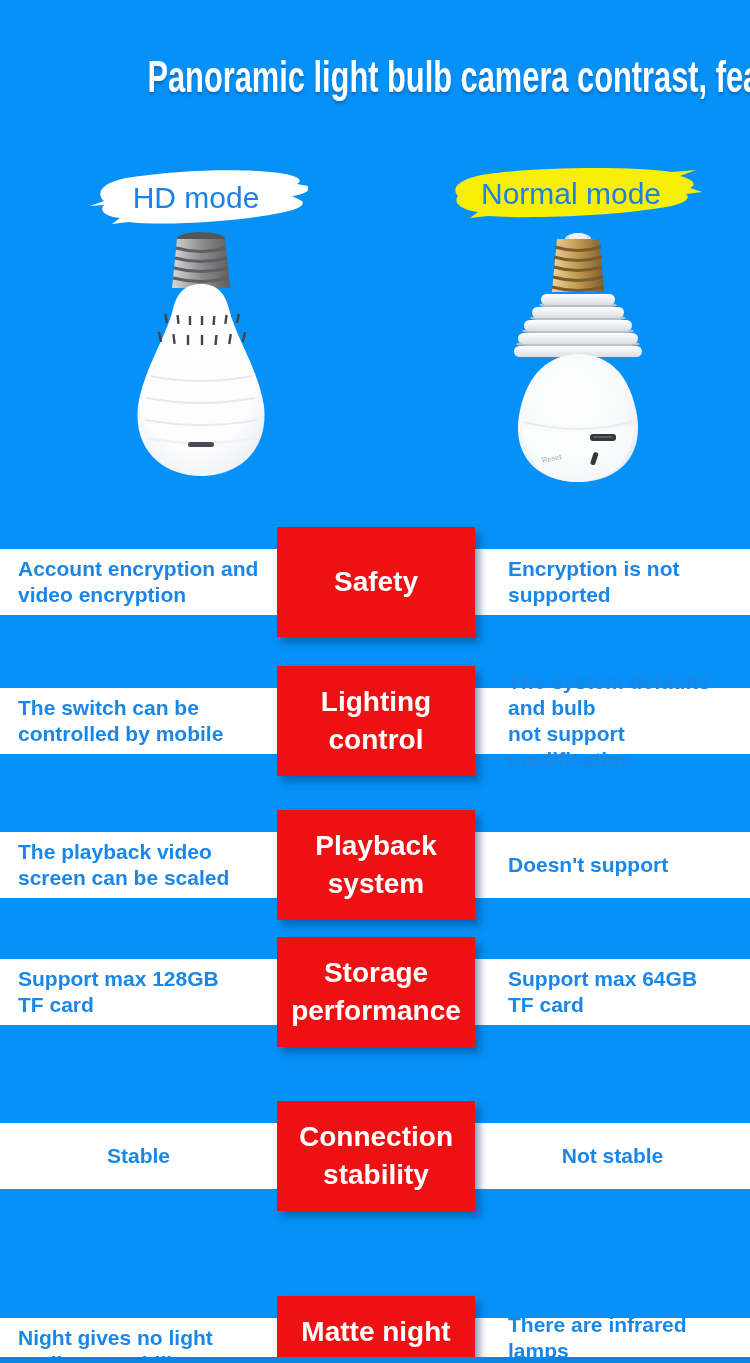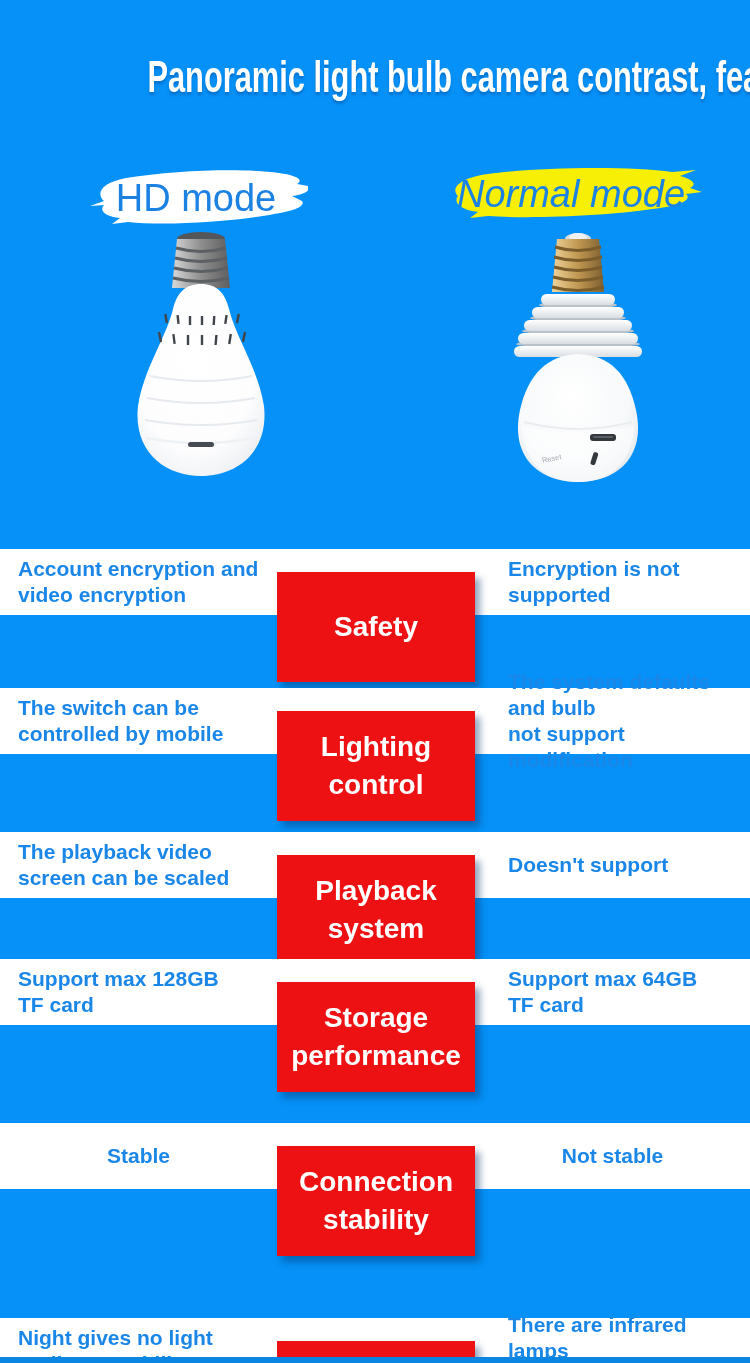--- a/index.html
+++ b/index.html
@@ -18,37 +18,37 @@
     display:inline-block;white-space:nowrap;
     transform:scaleX(.70);transform-origin:50% 50%;
     text-shadow:0 3px 3px rgba(0,70,150,.40);
   }
   
   .brush-wrap{position:absolute;}
   .brush-wrap svg{position:absolute;left:0;top:0;width:100%;height:100%;}
   .brush-wrap .mode-text{
     position:absolute;left:0;top:0;width:100%;height:100%;
     display:flex;align-items:center;justify-content:center;
-    color:#1b82e4;font-size:38px;font-weight:400;padding-top:2px;box-sizing:border-box;
+    color:#1b82e4;font-size:30px;font-weight:400;padding-top:2px;box-sizing:border-box;
   }
   .hd-brush{left:84px;top:168px;width:224px;height:58px;}
-  .normal-brush{left:440px;top:166px;width:262px;height:54px;font-style:italic;}
+  .normal-brush{left:440px;top:166px;width:262px;height:54px;}
   
   .bulb{position:absolute;}
   .bulb-hd{left:110px;top:226px;width:180px;height:256px;}
   .bulb-normal{left:486px;top:228px;width:184px;height:258px;}
   
   .row{position:absolute;left:0;width:750px;height:110px;}
   .r1{top:527px}.r2{top:666px}.r3{top:810px}.r4{top:937px}.r5{top:1101px}.r6{top:1296px}
   .band{position:absolute;left:0;top:22px;width:750px;height:66px;background:#ffffff;}
   .redbox{
     position:absolute;left:277px;top:0;width:198px;height:110px;background:#ee1113;
     box-shadow:5px 6px 7px rgba(8,54,110,.45);
     display:flex;align-items:center;justify-content:center;text-align:center;
-    color:#ffffff;font-weight:bold;font-size:28px;line-height:38px;white-space:pre-line;margin-top:45px;
+    color:#ffffff;font-weight:bold;font-size:28px;line-height:38px;white-space:pre-line;
   }
   .cell{
     position:absolute;top:22px;height:66px;display:flex;align-items:center;
     color:#1a87e8;font-weight:bold;font-size:21px;line-height:26px;white-space:pre-line;
   }
   .cell.left{left:18px;width:252px;}
   .cell.right{left:508px;width:238px;}
   .row.center .cell.left{left:0;width:277px;justify-content:center;}
   .row.center .cell.right{left:475px;width:275px;justify-content:center;text-align:left;}
   .bottom-strip{position:absolute;left:0;bottom:0;width:750px;height:6px;background:#0a85e2;}

